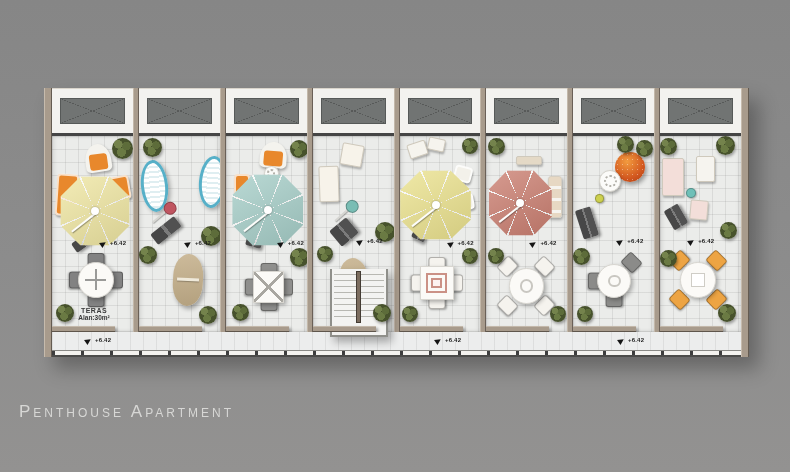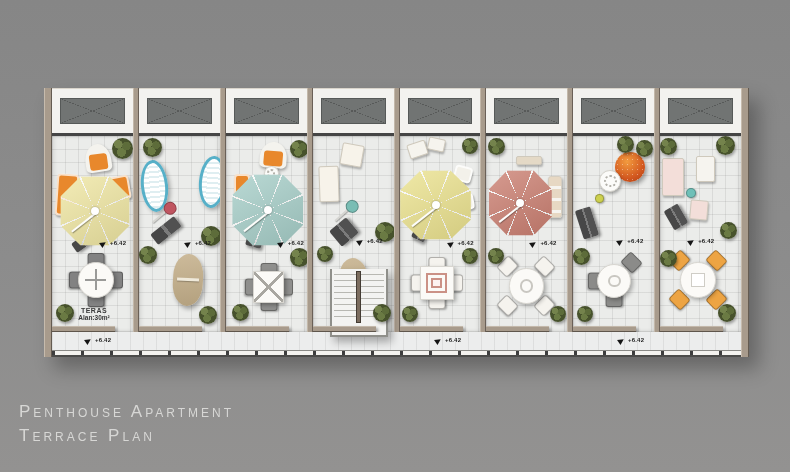--- a/index.html
+++ b/index.html
@@ -362,15 +362,14 @@
       </div>
     <div class="rail"></div>
     <div class="outerwall right"></div>
   </div>
   <div class="stairs">
     <div class="steps"></div>
     <div class="stairrail"></div>
   </div>
   <div class="title">
     <div class="t1">Penthouse Apartment</div>
-    <div class="t2">Terrace Plan</div>
   </div>
 </div>
 
 </body></html>

